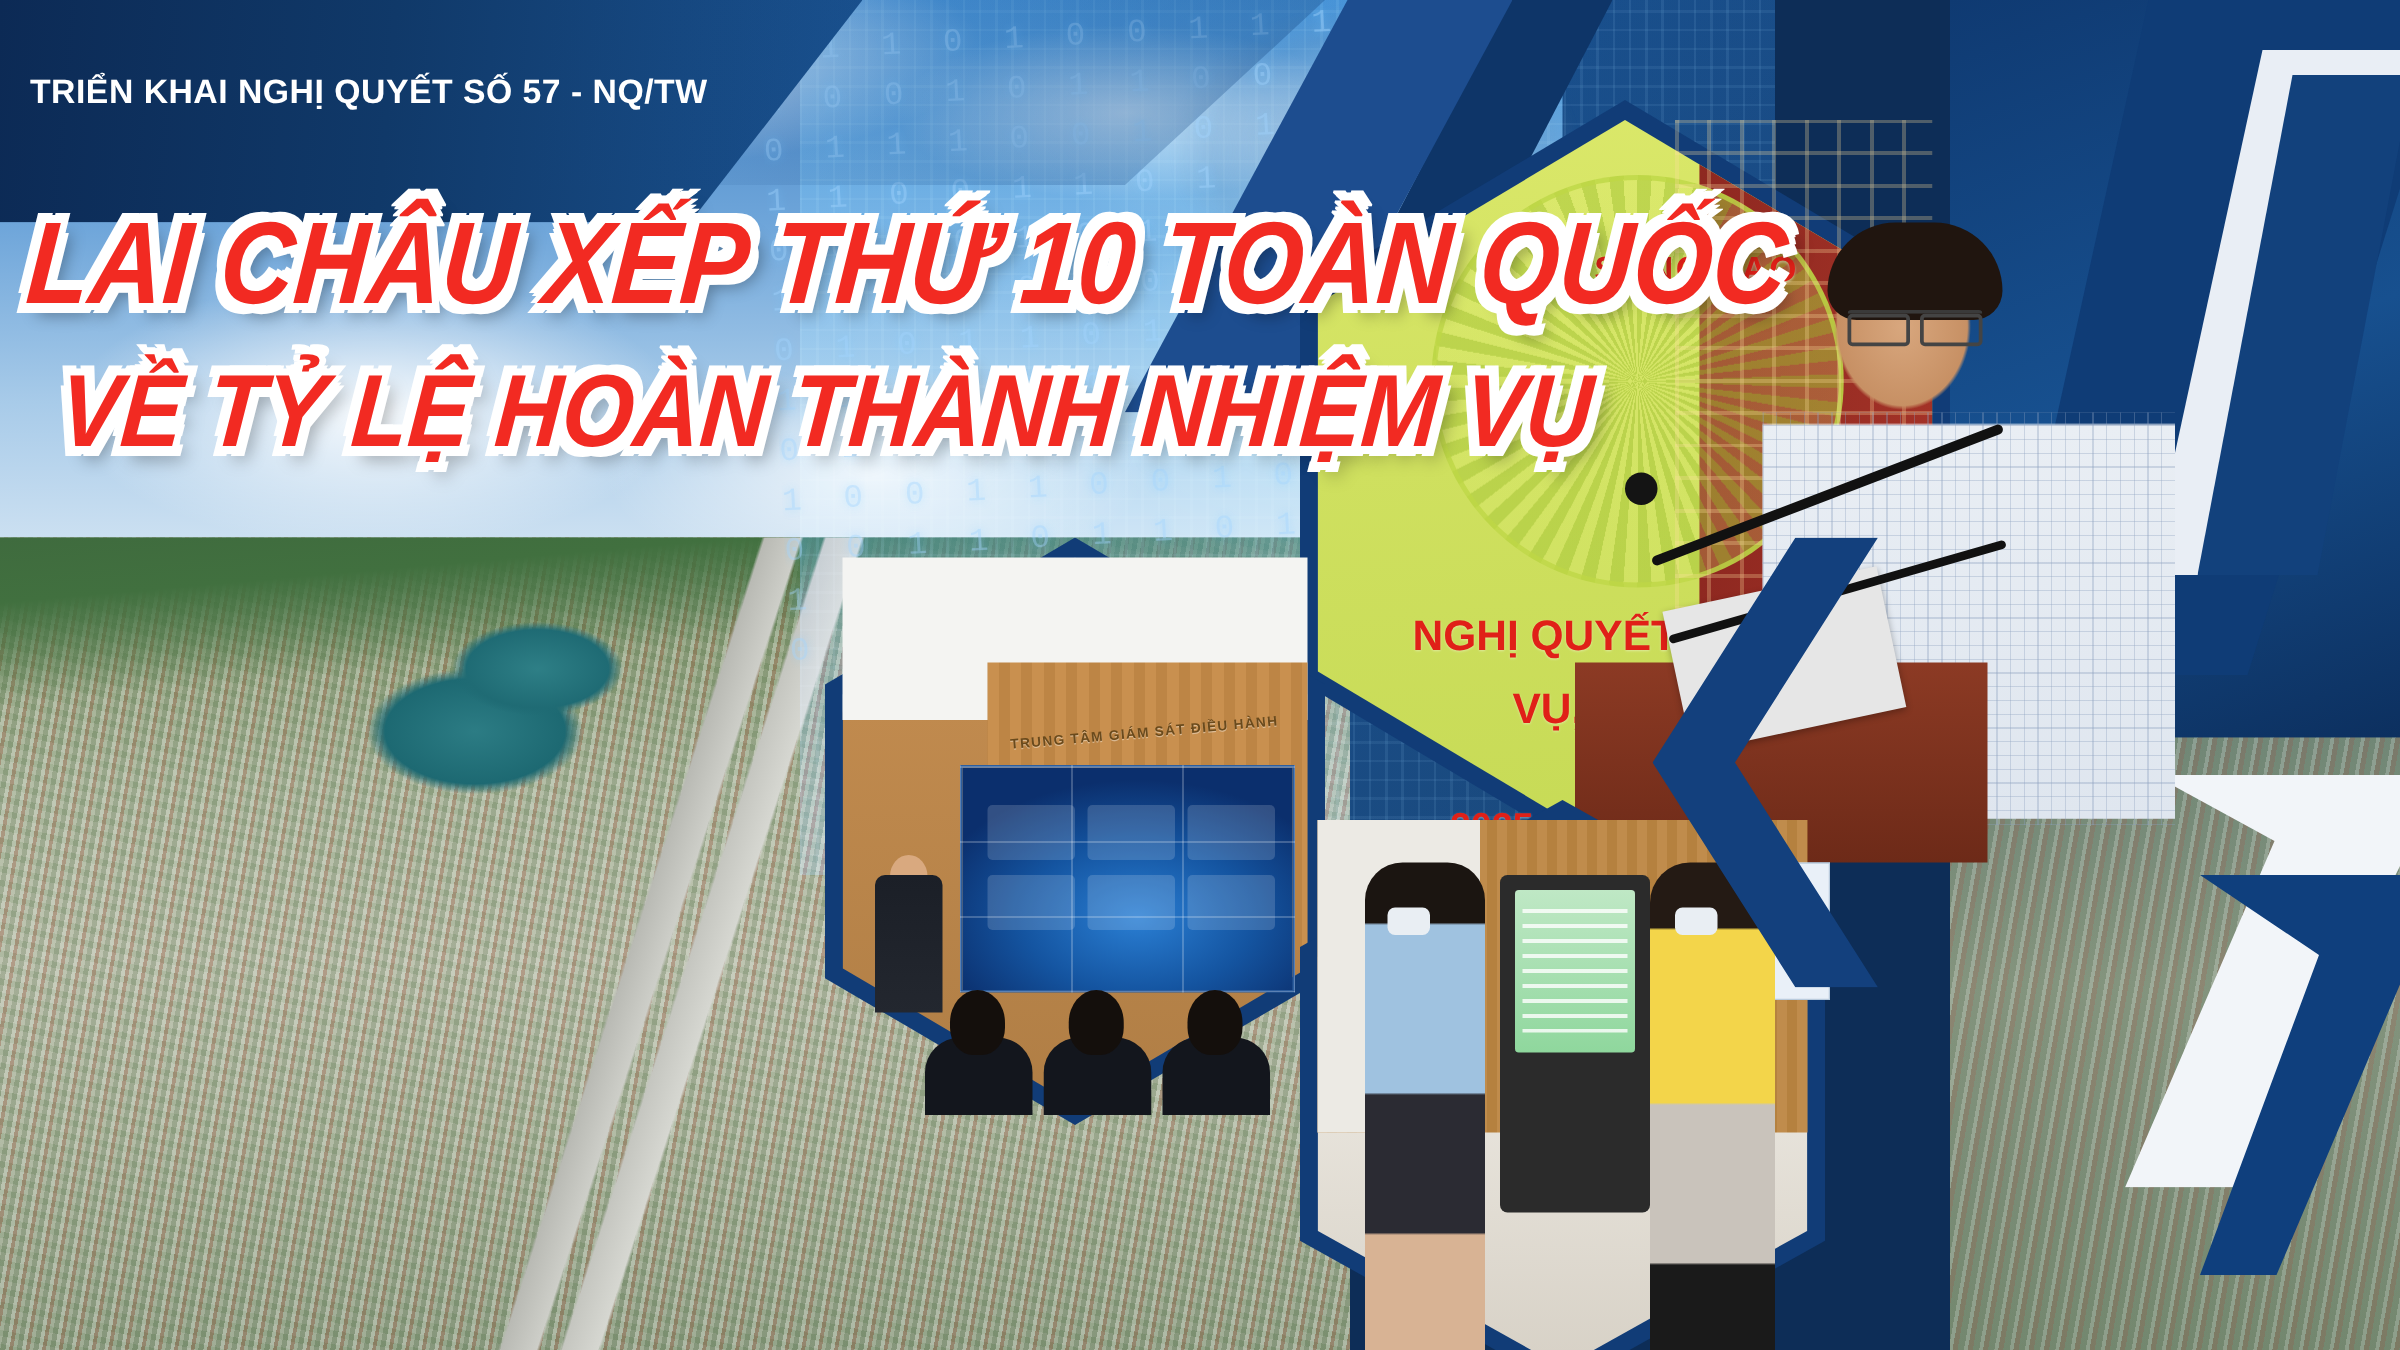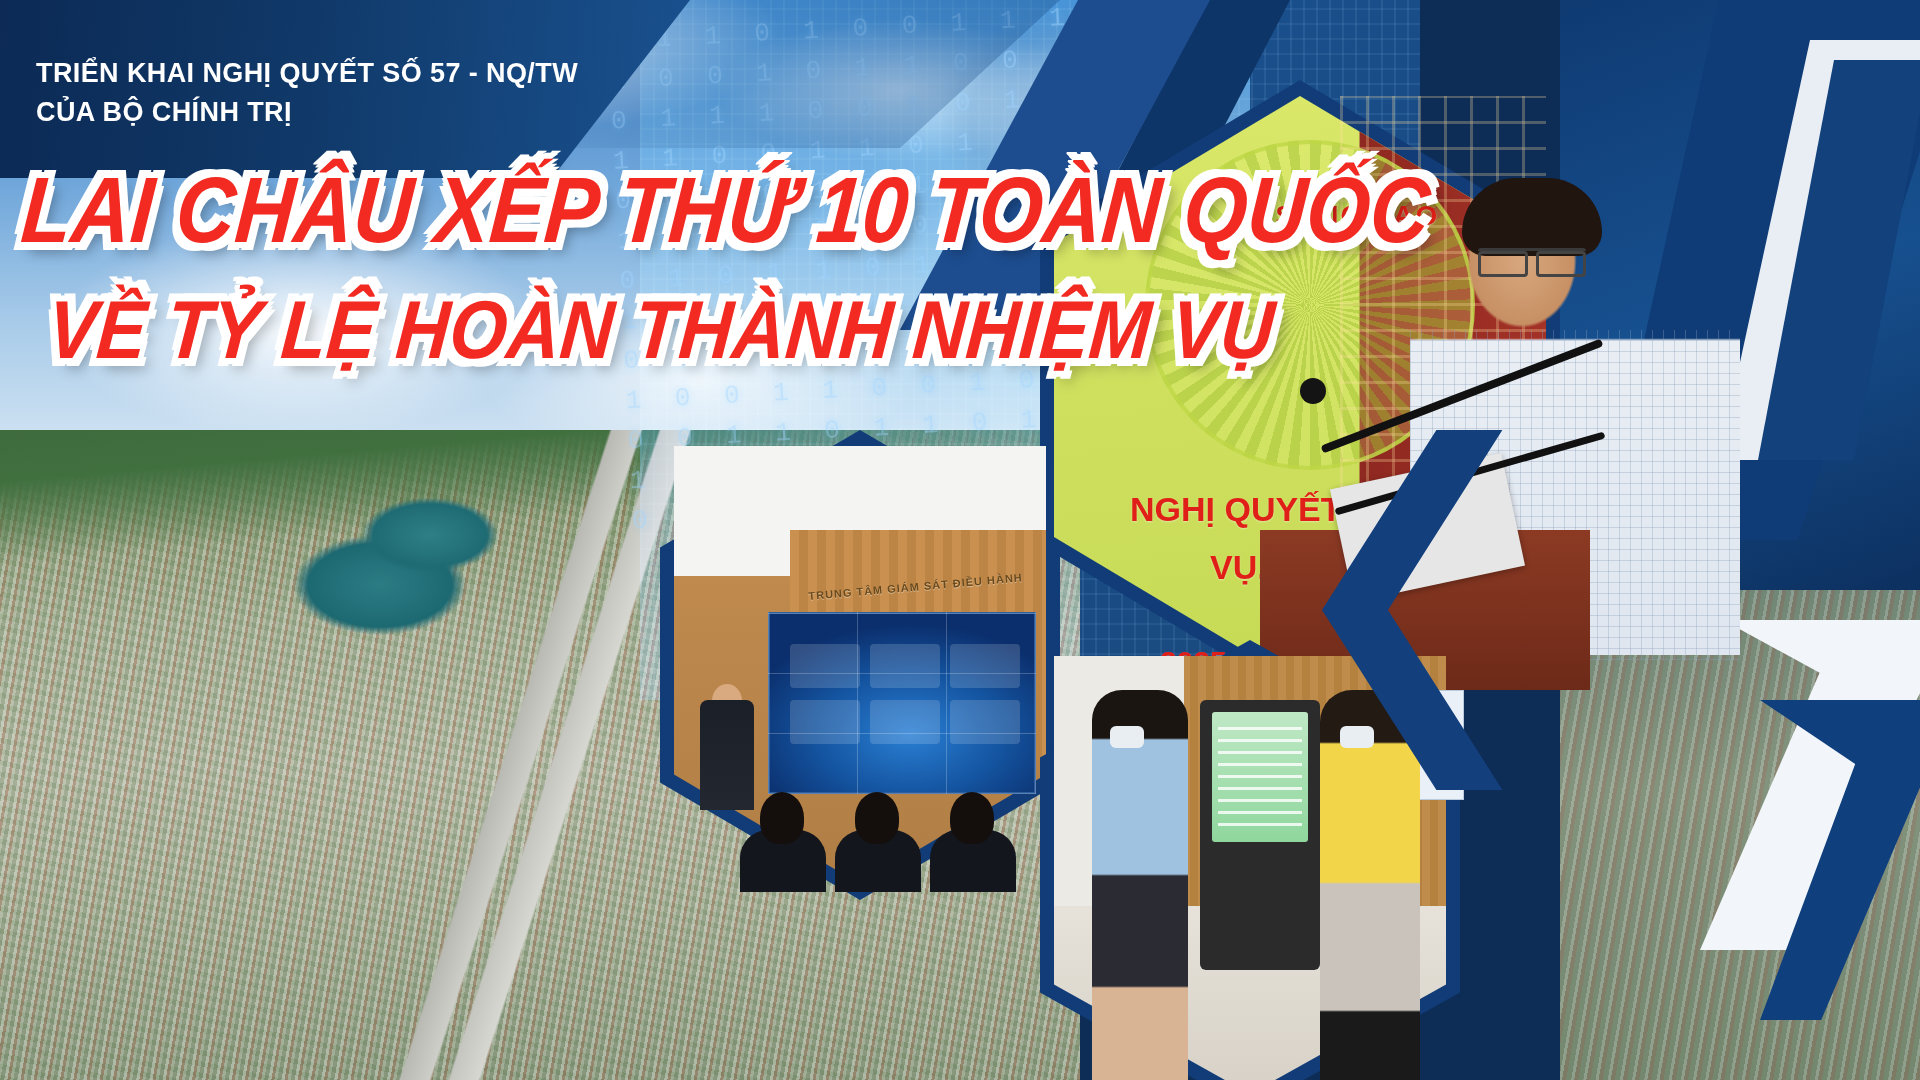--- a/index.html
+++ b/index.html
@@ -88,21 +88,21 @@
     left:0;top:0;width:690px;height:178px;
     background:linear-gradient(95deg,#0c2a55 0%,#103969 45%,#1a5290 100%);
     clip-path:polygon(0 0,690px 0,552px 178px,0 178px);
   }
   .hdr2{
     left:0;top:0;width:1060px;height:148px;
     background:linear-gradient(95deg,rgba(12,42,85,.0) 0%,rgba(16,57,105,.0) 40%,rgba(20,70,130,.35) 100%);
     clip-path:polygon(430px 0,1060px 0,900px 148px,300px 148px);
   }
   .kicker{
-    position:absolute;left:36px;top:54px;width:640px;
+    position:absolute;left:24px;top:54px;width:640px;
     color:#fff;font-weight:bold;font-size:27px;line-height:39px;
     letter-spacing:.4px;text-transform:uppercase;
   }
   .kicker div{white-space:nowrap;}
 
   
   .headline{position:absolute;left:22px;top:160px;width:1180px;z-index:40;}
   .hl{
     display:block;color:#f22a22;font-weight:bold;font-style:italic;
     text-transform:uppercase;white-space:nowrap;
@@ -326,21 +326,20 @@
 
   </div>
 
   <div class="layer chev chev-e"></div>
   <div class="layer chev chev-f"></div>
 
   <div class="layer hdr"></div>
   <div class="layer hdr2"></div>
   <div class="kicker">
     <div>TRIỂN KHAI NGHỊ QUYẾT SỐ 57 - NQ/TW</div>
-    <div>CỦA BỘ CHÍNH TRỊ</div>
   </div>
 
   <div class="headline">
     <span class="hl hl1">Lai Châu xếp thứ 10 toàn quốc</span>
     <span class="hl hl2">về tỷ lệ hoàn thành nhiệm vụ</span>
   </div>
 
 </div>
 
 </body></html>

